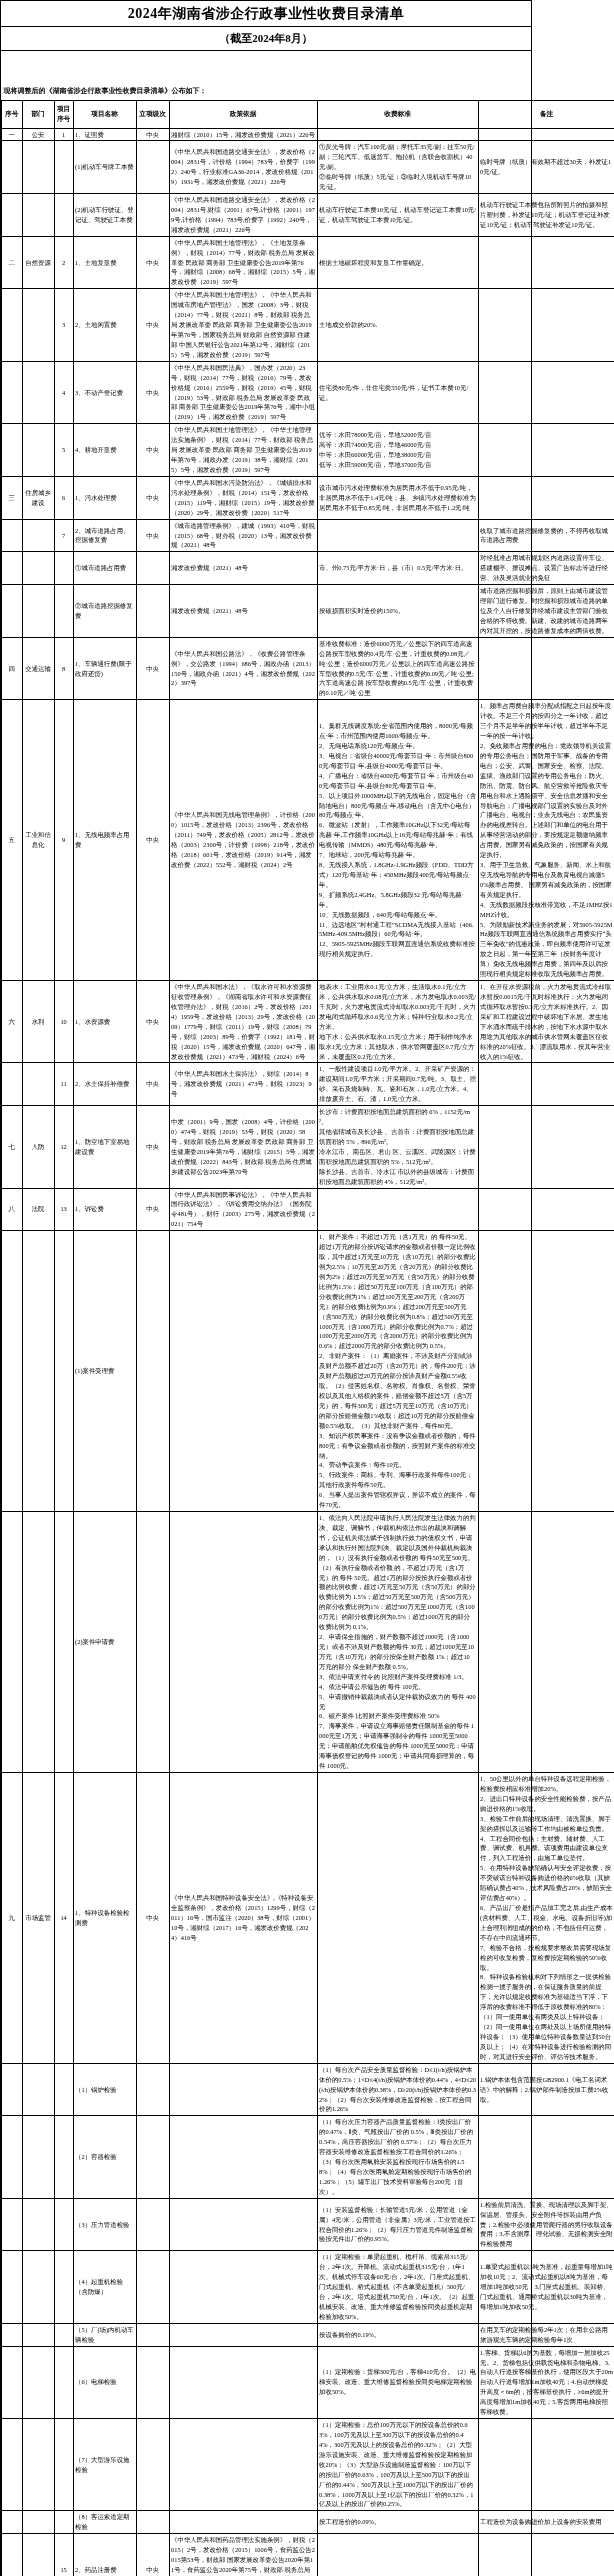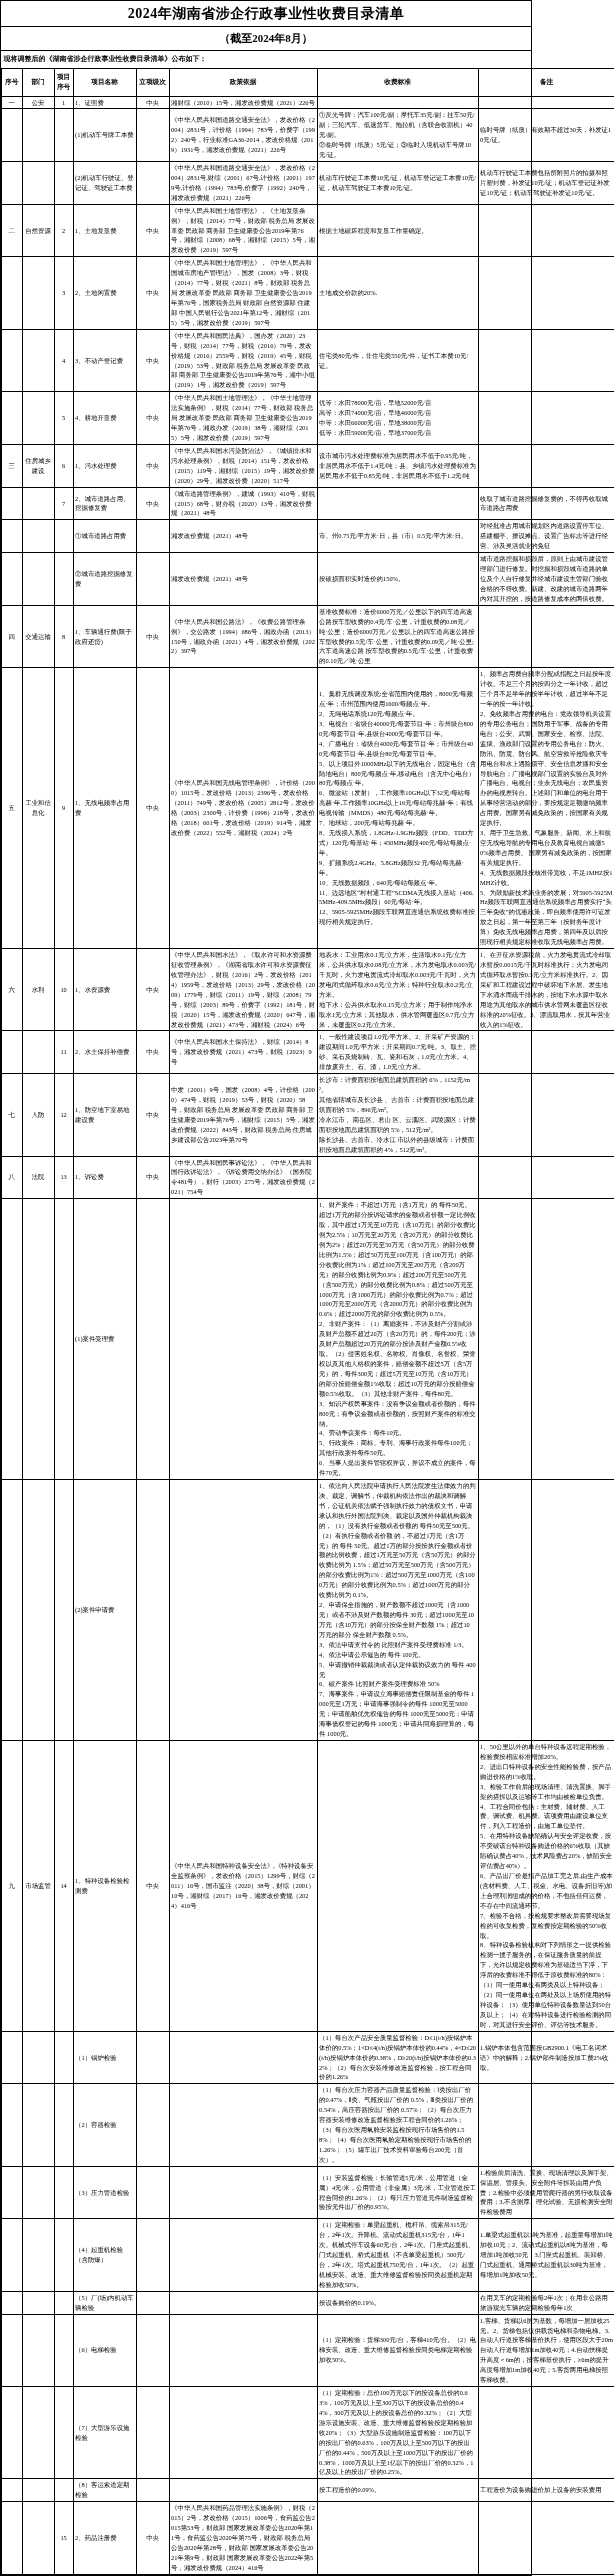--- a/index.html
+++ b/index.html
@@ -1,21 +1,21 @@
 <!DOCTYPE html>
 <html style="font-size:8.2px"><head>
 <meta charset="utf-8">
 <style>
   html,body{margin:0;padding:0;background:#fff;}
   .sheet{width:532px;box-sizing:border-box;border:1px solid #000;background:#fff;color:#000;
          font-family:"Liberation Serif", serif;}
   .title-row{border-bottom:0.5px solid #000;text-align:center;padding:3.6px 0 3.1px;}
   .title-row h1{margin:0;font-size:14px;font-weight:bold;letter-spacing:0.5px;}
   .subtitle-row{border-bottom:0.5px solid #000;text-align:center;padding:4.1px 0;font-size:11px;font-weight:bold;}
-  .intro-row{padding:3.6px 2.6px 3.1px;font-size:7px;font-weight:bold;}
+  .intro-row{padding:3.6px 2.6px 3.1px;font-size:7px;font-weight:bold;margin-top:32px;}
   table{width:100%;border-collapse:collapse;table-layout:fixed;}
   th,td{border:0.5px solid #000;padding:1px 1.5px;font-size:6.4px;line-height:1.55;
         vertical-align:middle;white-space:pre-wrap;word-break:break-all;}
   th{font-weight:bold;text-align:center;font-size:6.7px;padding:3.1px 1px;}
   td.c0,td.c1,td.c2,td.c4{text-align:center;}
   td.c3,td.c5,td.c6,td.c7{text-align:left;}
 </style>
 </head>
 <body>
 

